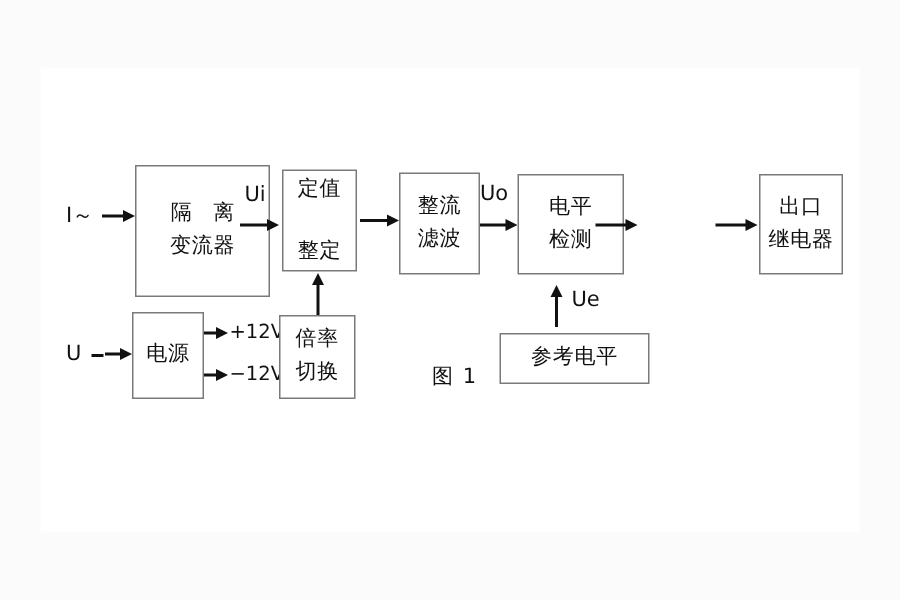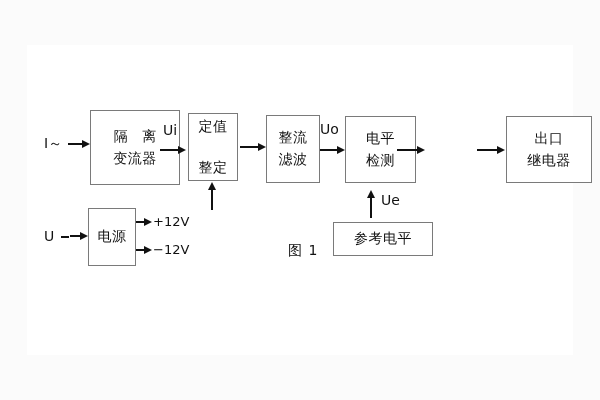--- a/index.html
+++ b/index.html
@@ -100,21 +100,21 @@
 
   <div id="panel"></div>
 
   <div class="lbl" style="left:44px; top:135px;">I～</div>
 
   <div class="arrow-r" style="left:68px; top:138px; width:22px; height:12px;">
     <div class="shaft" style="width:16px;"></div>
     <div class="head"></div>
   </div>
 
-  <div class="box wide-gap" style="left:90px; top:110px; width:90px; height:75px;">
+  <div class="box wide-gap" style="left:90px; top:110px; width:90px; height:88px;">
     <span class="ln">隔 离</span>
     <span class="ln">变流器</span>
   </div>
 
   <div class="lbl" style="left:163px; top:122px;">Ui</div>
   <div class="arrow-r" style="left:160px; top:144px; width:26px; height:12px;">
     <div class="shaft" style="width:20px;"></div>
     <div class="head"></div>
   </div>
 
@@ -148,21 +148,21 @@
     <div class="shaft" style="width:22px;"></div>
     <div class="head"></div>
   </div>
 
 
   <div class="arrow-r" style="left:477px; top:144px; width:28px; height:12px;">
     <div class="shaft" style="width:22px;"></div>
     <div class="head"></div>
   </div>
 
-  <div class="box" style="left:506px; top:116px; width:86px; height:67px;">
+  <div class="box" style="left:506px; top:116px; width:56px; height:67px;">
     <span class="ln">出口</span>
     <span class="ln">继电器</span>
   </div>
 
   <div class="lbl" style="left:44px; top:228px;">U</div>
 
   <div class="dash" style="left:61px; top:236px; width:8px;"></div>
 
   <div class="arrow-r" style="left:70px; top:230px; width:18px; height:12px;">
     <div class="shaft" style="width:12px;"></div>
@@ -178,20 +178,24 @@
     <div class="head"></div>
   </div>
   <div class="lbl small" style="left:153px; top:214px;">+12V</div>
 
   <div class="arrow-r" style="left:136px; top:245px; width:16px; height:10px;">
     <div class="shaft" style="width:10px;"></div>
     <div class="head"></div>
   </div>
   <div class="lbl small" style="left:153px; top:242px;">−12V</div>
 
+  <div class="box" style="left:186px; top:210px; width:51px; height:56px;">
+    <span class="ln">倍率</span>
+    <span class="ln">切换</span>
+  </div>
 
   <div class="arrow-u" style="left:206px; top:182px; width:12px; height:28px;">
     <div class="shaft" style="height:22px;"></div>
     <div class="head"></div>
   </div>
 
   <div class="arrow-u" style="left:365px; top:190px; width:12px; height:28px;">
     <div class="shaft" style="height:22px;"></div>
     <div class="head"></div>
   </div>

